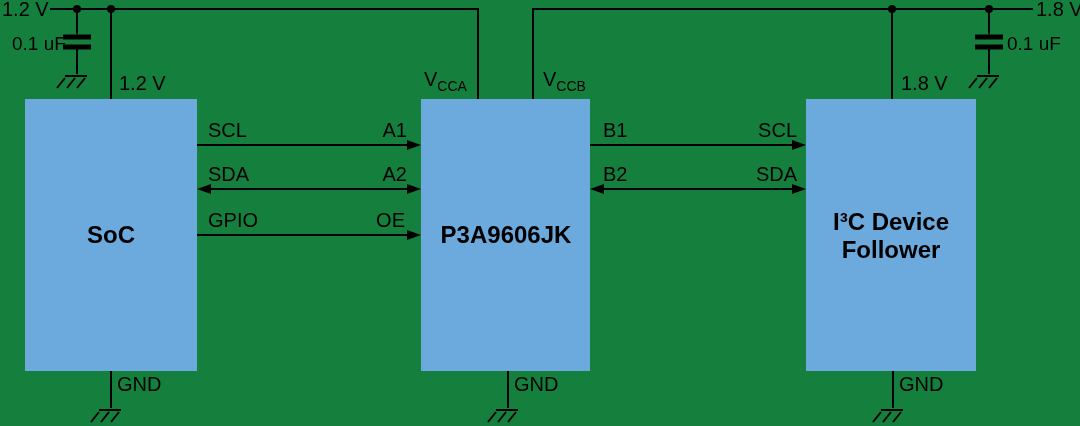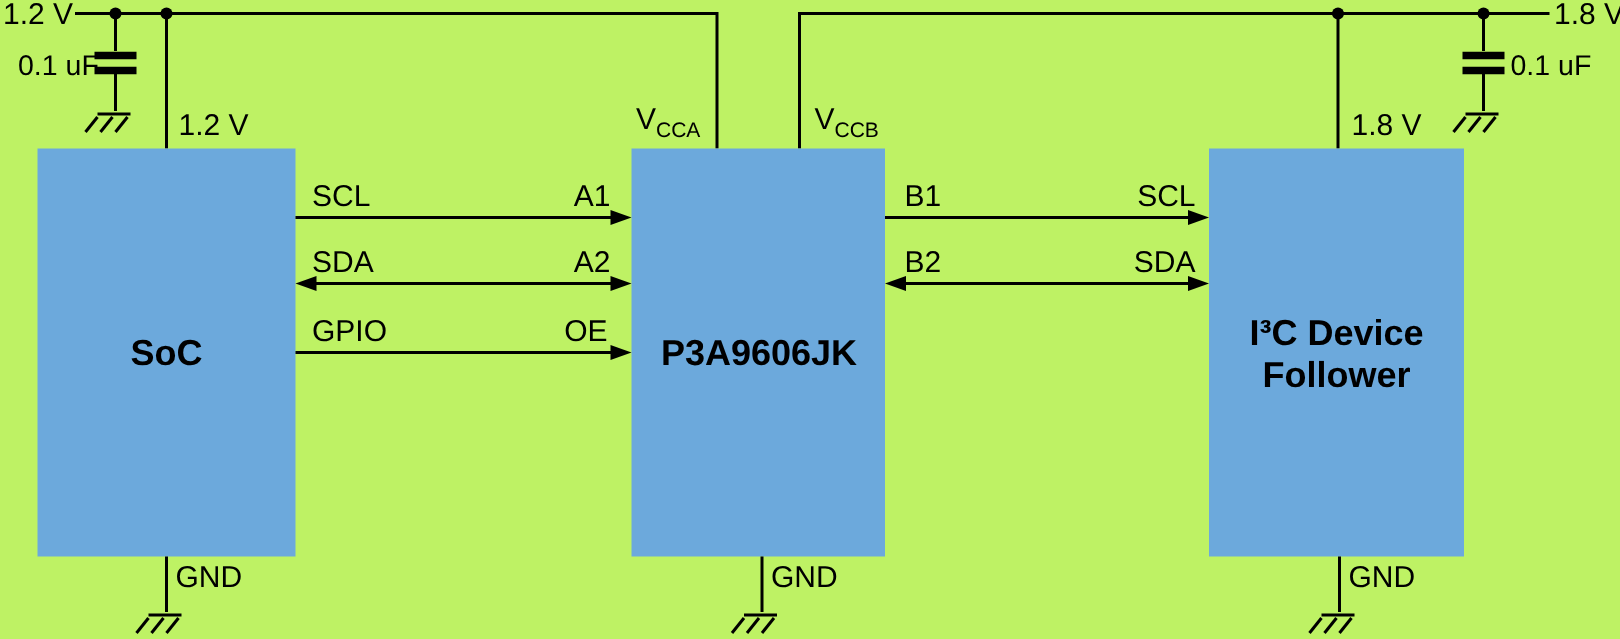--- a/index.html
+++ b/index.html
@@ -4,21 +4,21 @@
 <style>
   html, body {
     margin: 0;
     padding: 0;
     background: #ffffff;
   }
   .stage {
     position: relative;
     width: 1080px;
     height: 426px;
-    background: #bef264;
+    background: #15803d;
     font-family: "Liberation Sans", "DejaVu Sans", sans-serif;
     overflow: hidden;
   }
   svg {
     display: block;
   }
   .wire {
     stroke: #000000;
     stroke-width: 2;
     fill: none;

